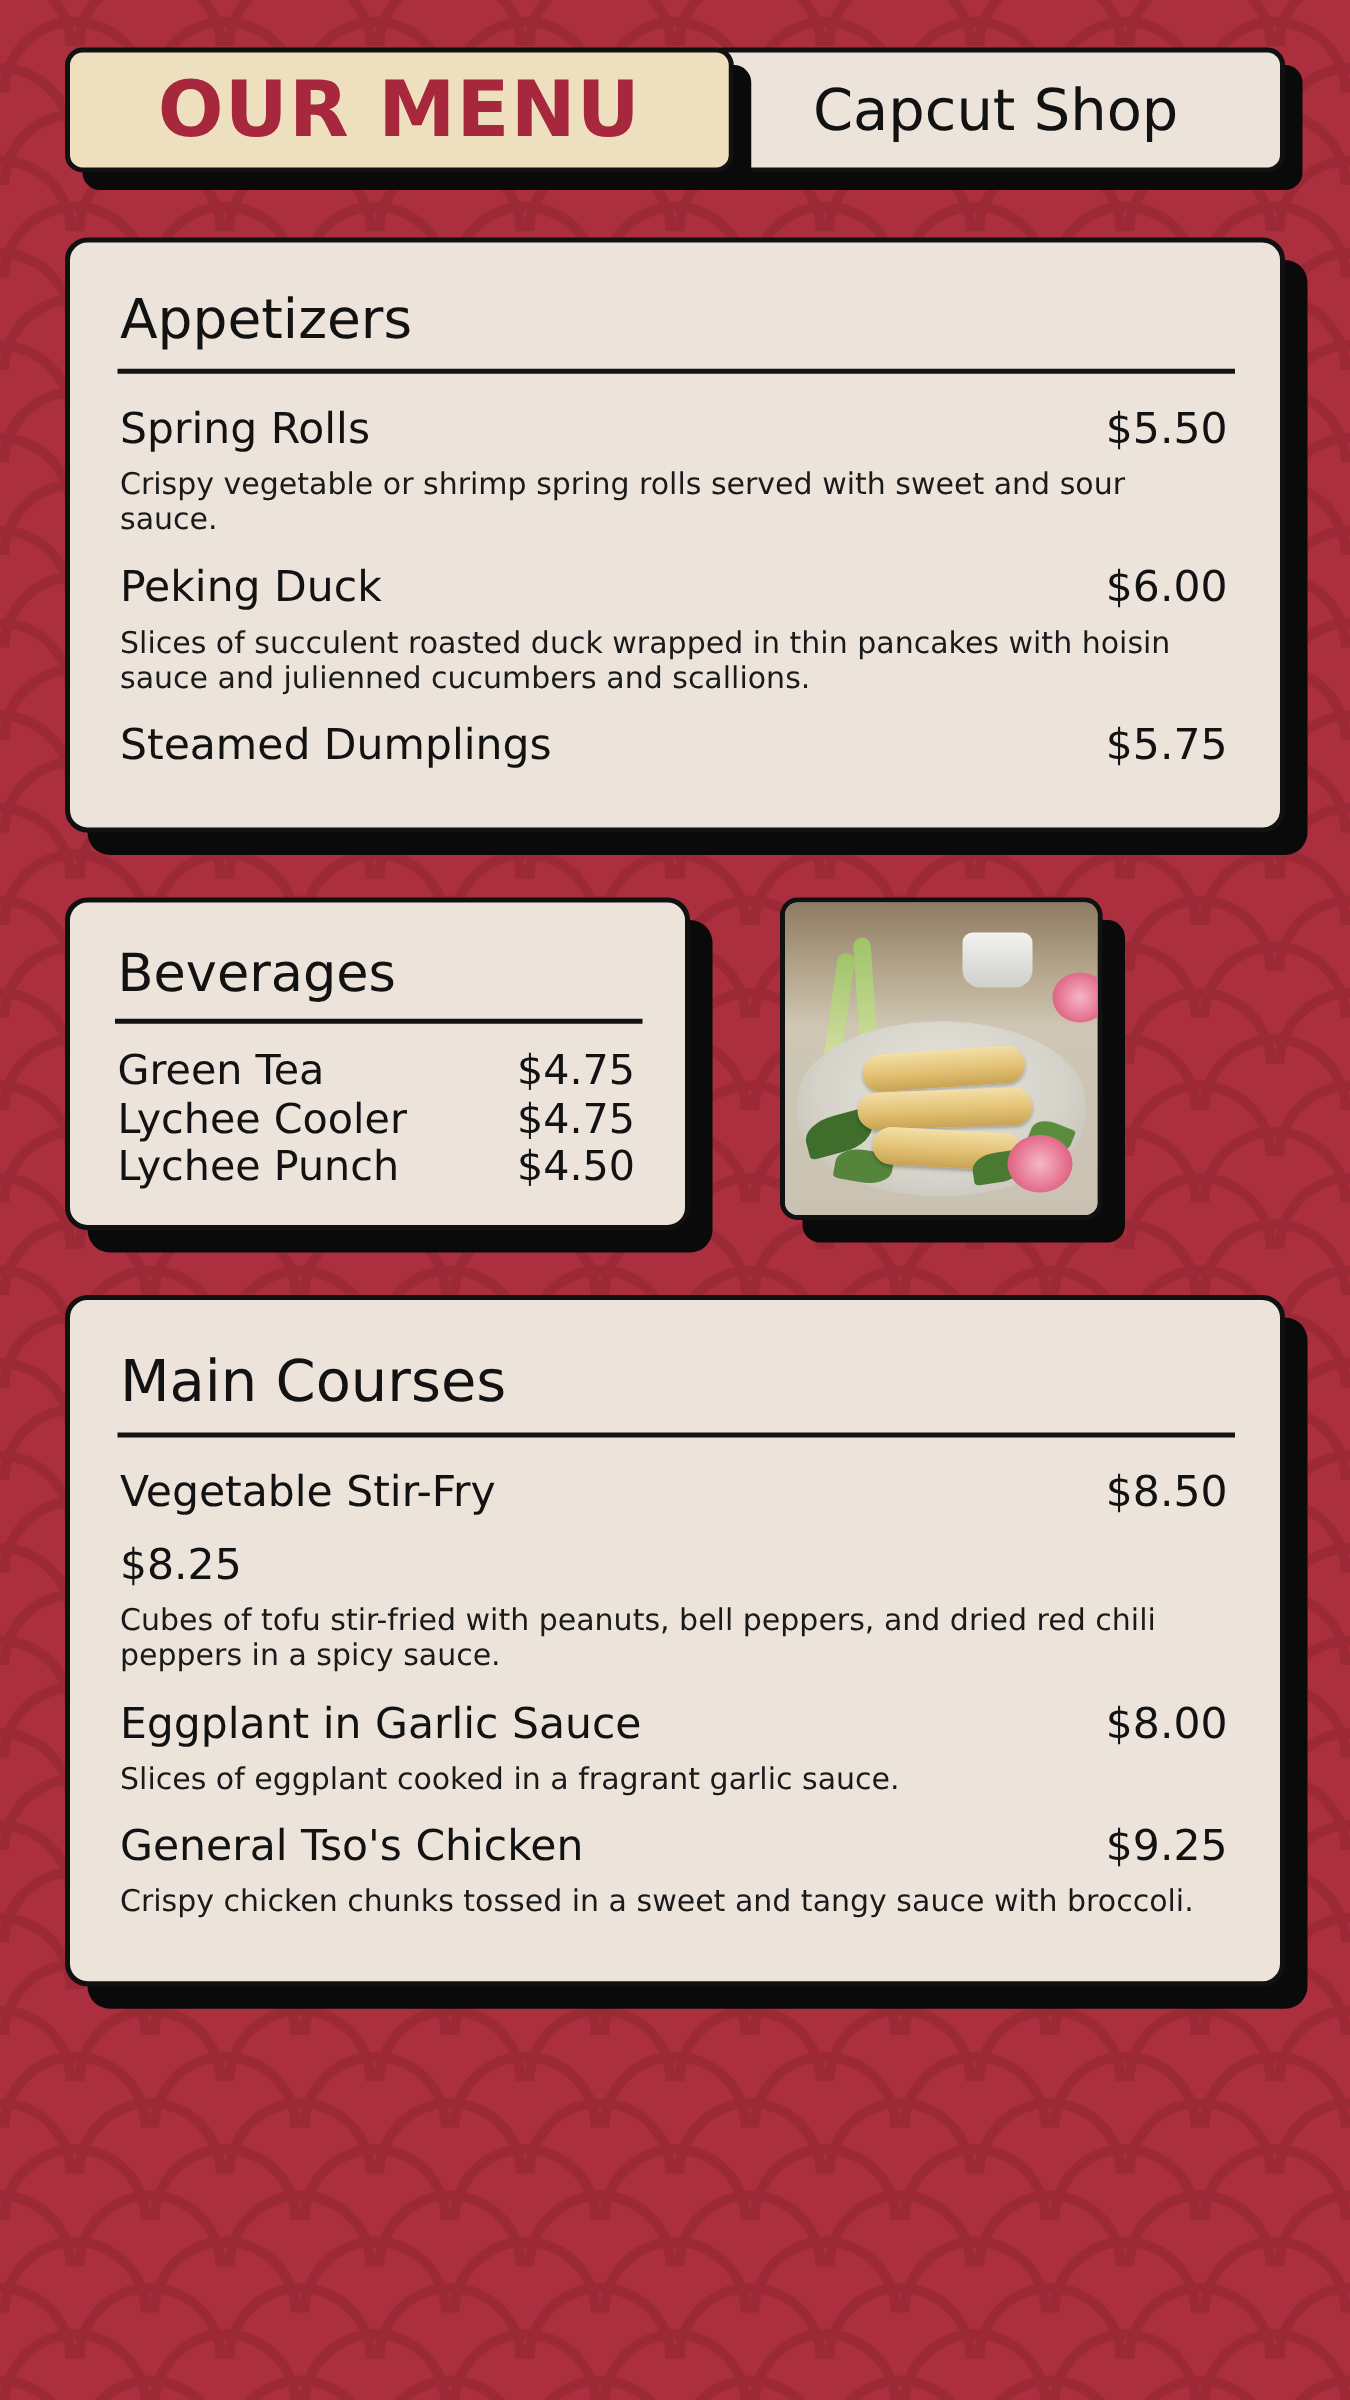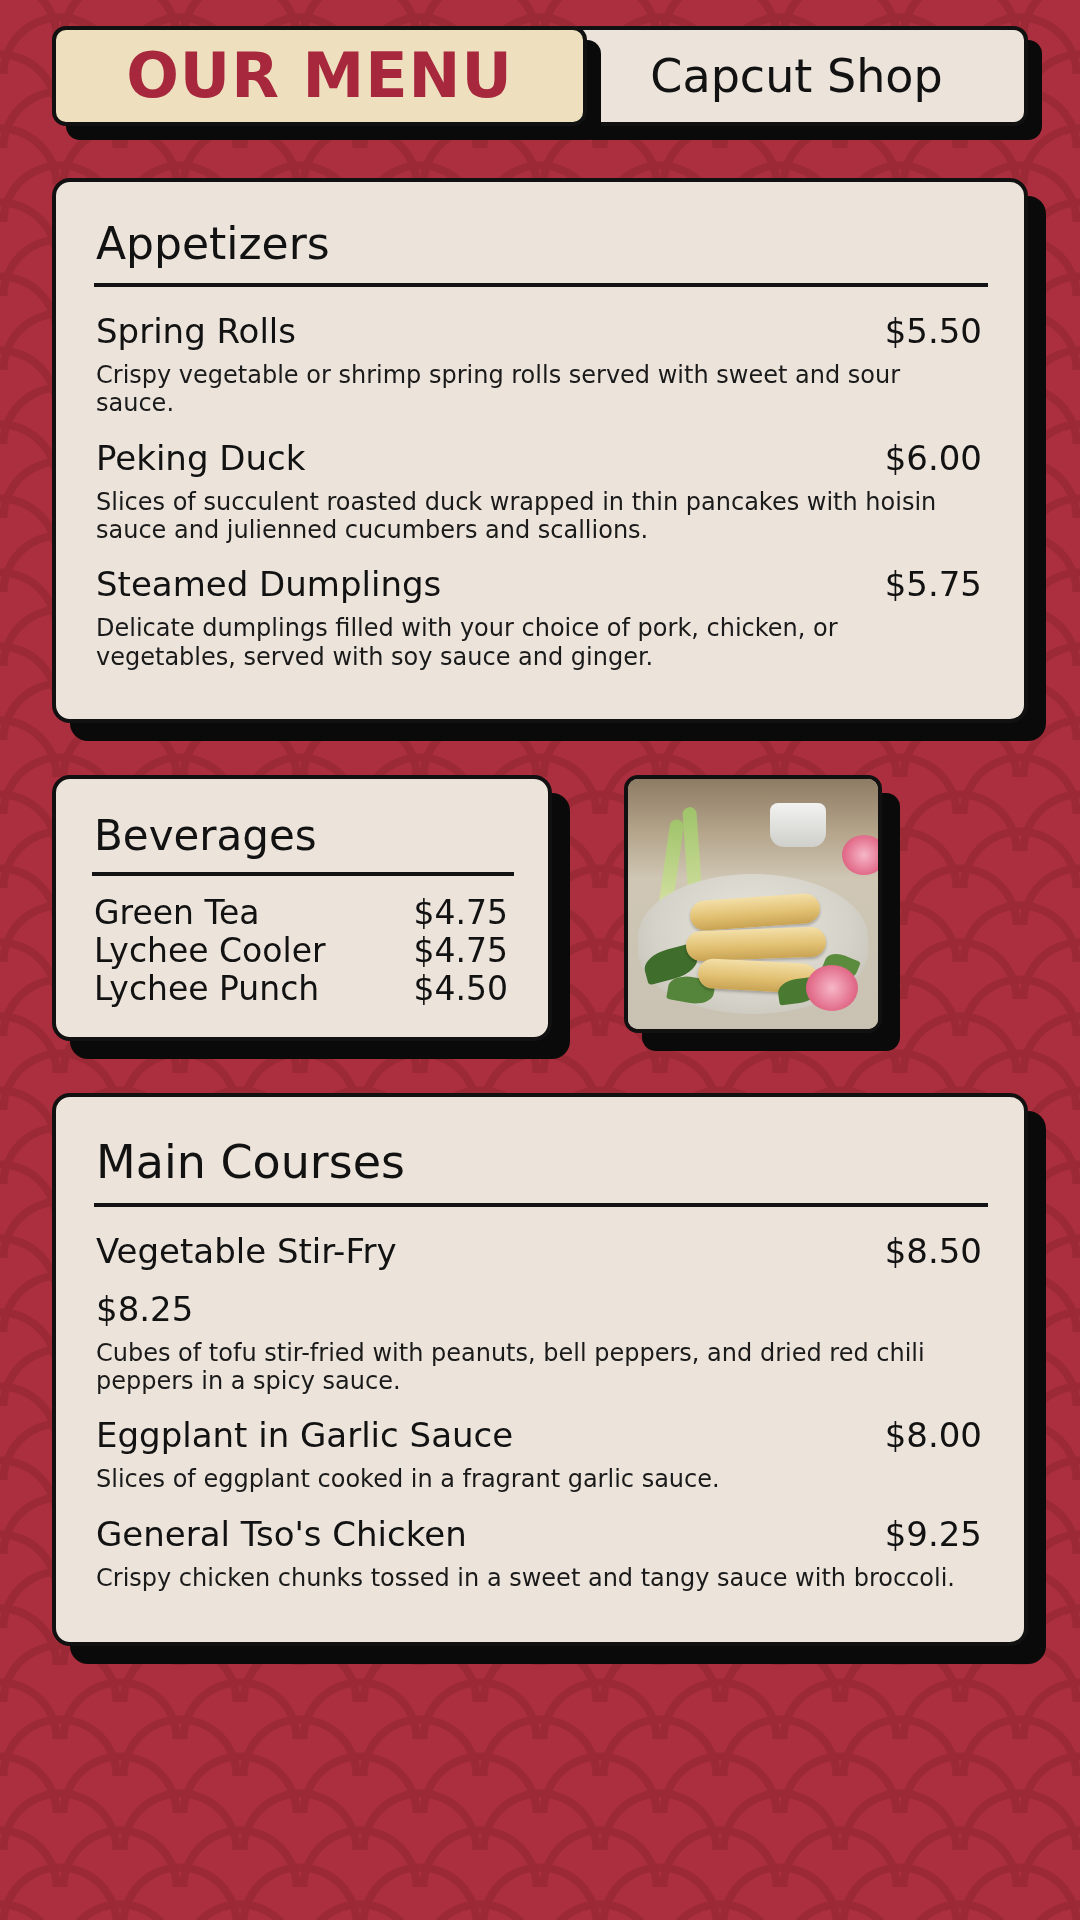--- a/index.html
+++ b/index.html
@@ -35,21 +35,21 @@
     background-size: 120px 74px;
     background-position: 60px 37px;
     z-index: 0;
   }
 
   .page {
     position: relative;
     z-index: 2;
     width: 1080px;
     height: 1920px;
-    padding: 26px 52px 0 52px;
+    padding: 38px 52px 0 52px;
   }
 
   
   .header-row {
     display: flex;
     align-items: stretch;
     position: relative;
     height: 100px;
     margin-bottom: 52px;
   }
@@ -276,21 +276,20 @@
         <span class="item-price">$6.00</span>
       </div>
       <div class="item-desc">Slices of succulent roasted duck wrapped in thin pancakes with hoisin sauce and julienned cucumbers and scallions.</div>
     </div>
 
     <div class="item">
       <div class="item-head">
         <span class="item-name">Steamed Dumplings</span>
         <span class="item-price">$5.75</span>
       </div>
-      <div class="item-desc">Delicate dumplings filled with your choice of pork, chicken, or vegetables, served with soy sauce and ginger.</div>
     </div>
   </div>
 
   <div class="mid-row">
     <div class="card beverages-card">
       <div class="section-title">Beverages</div>
       <div class="rule"></div>
       <div class="bev-line">
         <span>Green Tea</span>
         <span>$4.75</span>

